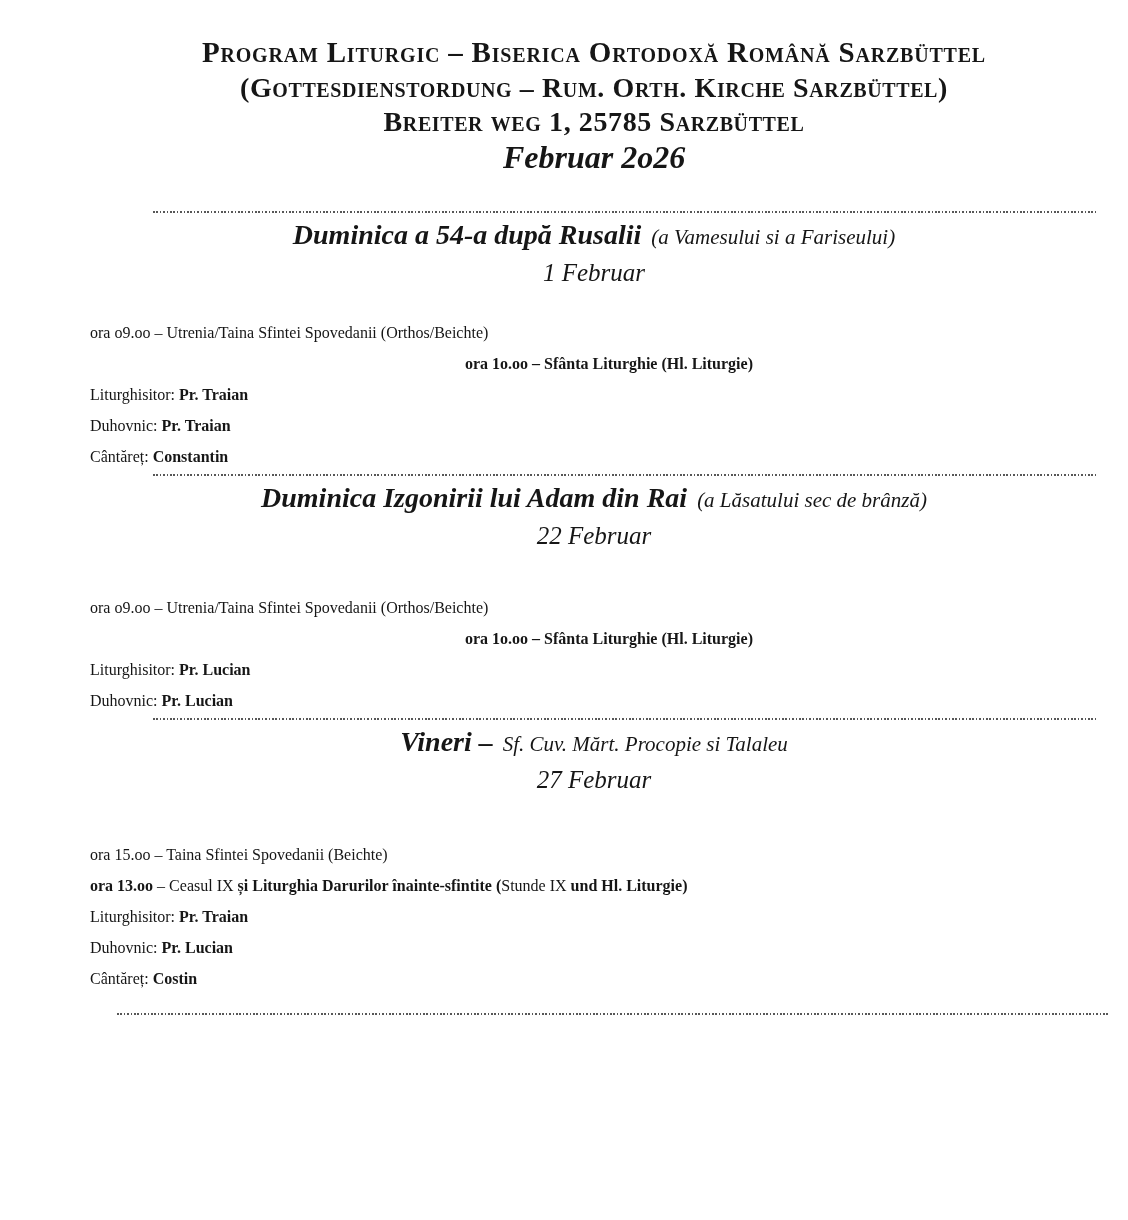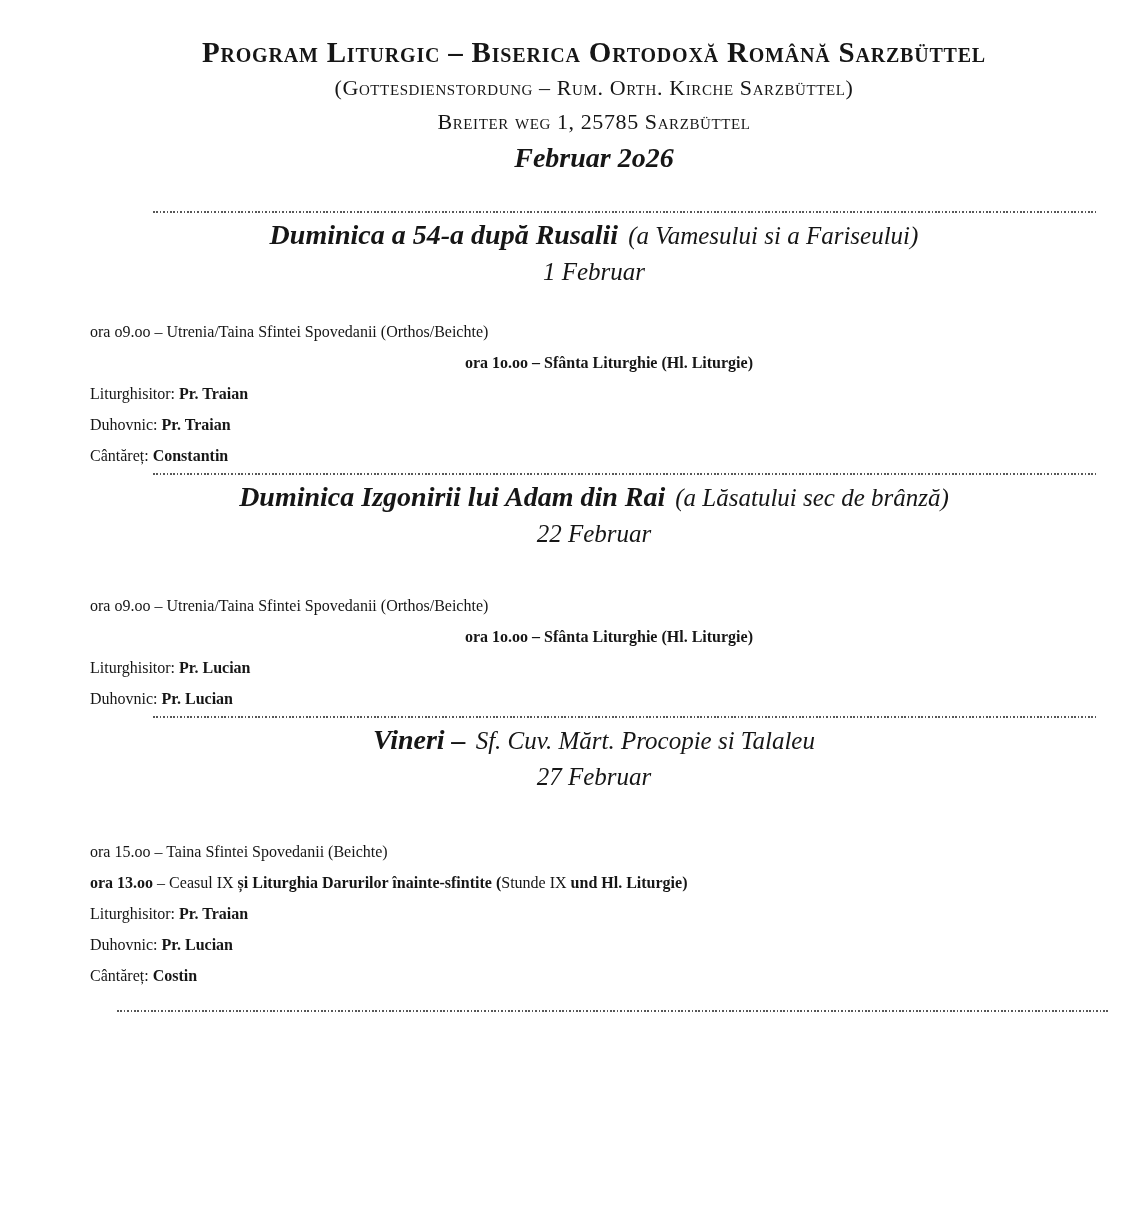--- a/index.html
+++ b/index.html
@@ -15,41 +15,41 @@
   .doc { width: 1128px; height: 942px; padding-top: 33px; }
 
   .center { text-align: center; margin-left: 95px; margin-right: 35px; }
 
   .h1 {
     font-size: 29px; font-weight: bold;
     font-variant: small-caps; letter-spacing: 0.8px;
     line-height: 38px;
   }
   .h2, .h3 {
-    font-size: 22px; font-weight: normal;
+    font-size: 28px; font-weight: bold;
     font-variant: small-caps; letter-spacing: 0.6px;
     line-height: 34px;
   }
   .month {
-    font-size: 28px; font-weight: bold; font-style: italic;
+    font-size: 32px; font-weight: bold; font-style: italic;
     line-height: 37px;
   }
 
   .sep {
     height: 2px;
     background-image: repeating-linear-gradient(to right, #575757 0 1.6px, transparent 1.6px 3.4px);
   }
   .sep-1 { margin-top: 35px; margin-left: 153px; width: 944px; }
   .sep-2 { margin-top: 2px;  margin-left: 153px; width: 944px; }
   .sep-3 { margin-top: 2px;  margin-left: 153px; width: 944px; }
   .sep-4 { margin-top: 19px; margin-left: 117px; width: 993px; }
 
   .sec-head { font-style: italic; font-size: 28px; line-height: 40px; margin-top: 2px; }
   .sh-bold { font-weight: bold; }
-  .sh-note { font-size: 25px; margin-left: 3px; }
+  .sh-note { font-size: 21px; margin-left: 3px; }
   .sec-date { font-style: italic; font-size: 25px; line-height: 32px; }
 
   .list { margin-left: 90px; font-size: 16px; line-height: 31px; }
   .list-1 { margin-top: 28px; }
   .list-2 { margin-top: 40px; }
   .list-3 { margin-top: 43px; }
   .bold { font-weight: bold; text-align: center; }
   .line { white-space: nowrap; }
 </style>
 </head>

